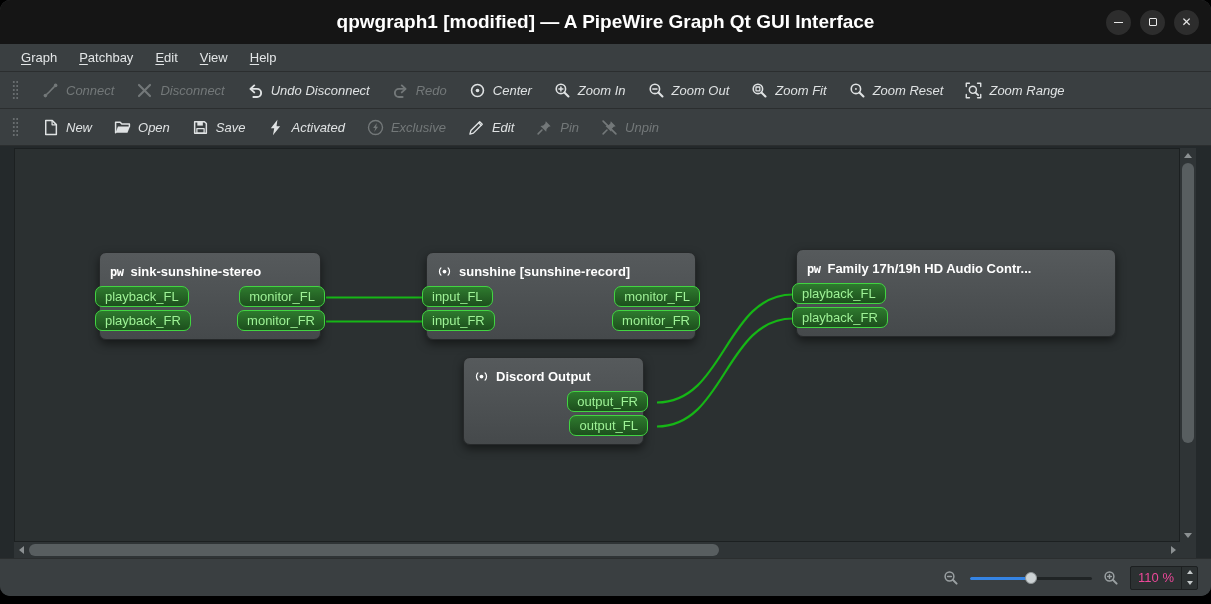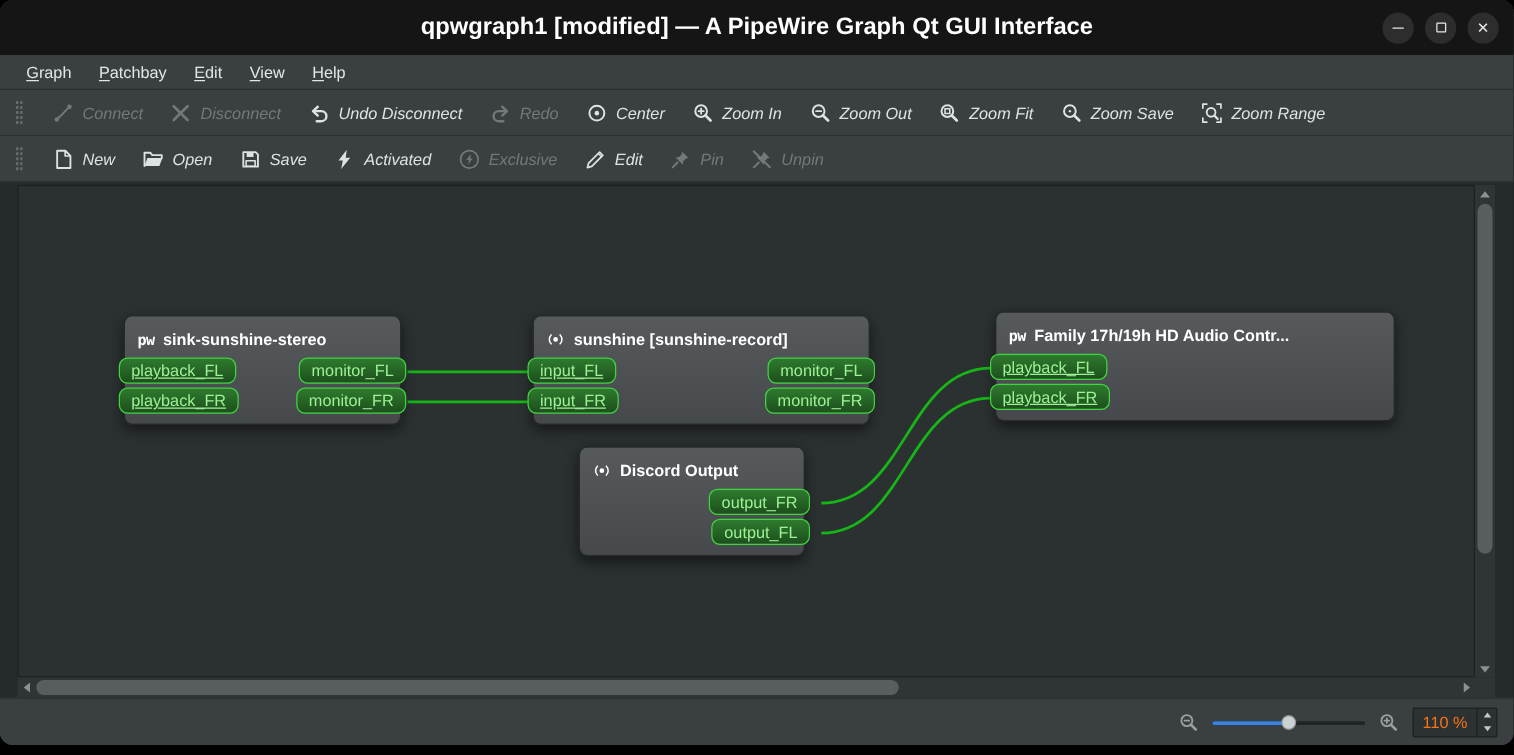--- a/index.html
+++ b/index.html
@@ -71,38 +71,38 @@
                  color:#ffffff; font-weight:bold; font-size:13px; height:28px; }
   .node-icon svg { width:15px; height:15px; display:block; }
   .pw-glyph { font-family:"DejaVu Sans Mono", monospace; font-weight:bold; font-size:12px;
               color:#fff; letter-spacing:-0.5px; }
   .node-body { display:flex; flex-direction:column; gap:3px; }
   .port-row { display:flex; justify-content:space-between; align-items:center; }
   .port { font-size:13px; line-height:17px; padding:1px 9px; white-space:nowrap;
           border:1.5px solid var(--port-border,#41d441); border-radius:7px;
           background:linear-gradient(180deg,var(--port-fill-top,#2e7a2e),var(--port-fill-bottom,#1d4f1d));
           color:var(--port-text,#9ef296); }
-  .port.in  { margin-left:-5px;text-decoration:underline; }
+  .port.in  { margin-left:-5px; }
   .port.out { margin-right:-5px; }
   .port-spacer { width:1px; }
 
   
   .statusbar { height:38px; background:#3a3f41; border-top:1px solid #2b2e2f;
                display:flex; align-items:center; justify-content:flex-end;
                gap:11px; padding:0 13px; flex:0 0 auto; }
   .sb-zoom { color:#9aa0a2; } .sb-zoom svg { width:16px; height:16px; display:block; }
   .slider { width:122px; height:16px; position:relative; }
   .slider-track { position:absolute; top:7px; left:0; right:0; height:3px; background:#202425; border-radius:2px; }
   .slider-fill  { position:absolute; top:7px; left:0; width:50%; height:3px; background:var(--accent,#3584e4); border-radius:2px; }
   .slider-handle{ position:absolute; top:2px; left:calc(50% - 6px); width:12px; height:12px;
                   border-radius:50%; background:#ccd2d4; border:1px solid #8e9496; }
   .spinbox { display:flex; align-items:stretch; background:#2c3132; border:1px solid #1d2021;
              border-radius:2px; height:24px; }
   .spin-value { padding:0 7px; min-width:46px; display:flex; align-items:center;
-                justify-content:flex-end; color:#f97316; }
+                justify-content:flex-end; color:#ec4899; }
   .spin-arrows { display:flex; flex-direction:column; border-left:1px solid #1d2021; width:16px; }
   .spin-btn { flex:1; display:flex; align-items:center; justify-content:center; }
   .spin-btn .tri.up   { border-bottom-color:#c3c8c9; border-left-width:3.5px; border-right-width:3.5px; border-bottom-width:4.5px; }
   .spin-btn .tri.down { border-top-color:#c3c8c9; border-left-width:3.5px; border-right-width:3.5px; border-top-width:4.5px; }
 </style>
 </head>
 <body>
 
 <div class="window">
 
@@ -207,21 +207,21 @@
         <span class="tb-label">Zoom Fit</span>
       </div>
       <div class="tb-btn">
         <span class="tb-icon">
           <svg viewBox="0 0 16 16">
             <circle cx="6.5" cy="6.5" r="4.4" stroke="currentColor" fill="none" stroke-linecap="round" stroke-linejoin="round" stroke-width="1.5"></circle>
             <path d="M9.8 9.8 13.6 13.6" stroke="currentColor" fill="none" stroke-linecap="round" stroke-linejoin="round" stroke-width="2"></path>
             <circle cx="6.5" cy="6.5" r="0.9" fill="currentColor"></circle>
           </svg>
         </span>
-        <span class="tb-label">Zoom Save</span>
+        <span class="tb-label">Zoom Reset</span>
       </div>
       <div class="tb-btn">
         <span class="tb-icon">
           <svg viewBox="0 0 16 16">
             <path d="M1.2 4.2V1.2h3M11.8 1.2h3v3M14.8 11.8v3h-3M4.2 14.8h-3v-3" stroke="currentColor" fill="none" stroke-linecap="round" stroke-linejoin="round" stroke-width="1.3"></path>
             <circle cx="7.4" cy="7.4" r="3.3" stroke="currentColor" fill="none" stroke-linecap="round" stroke-linejoin="round" stroke-width="1.4"></circle>
             <path d="M9.9 9.9l2.5 2.5" stroke="currentColor" fill="none" stroke-linecap="round" stroke-linejoin="round" stroke-width="1.7"></path>
           </svg>
         </span>
         <span class="tb-label">Zoom Range</span>

